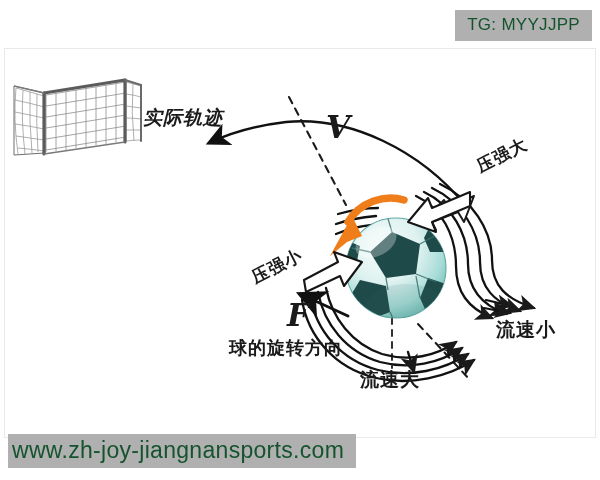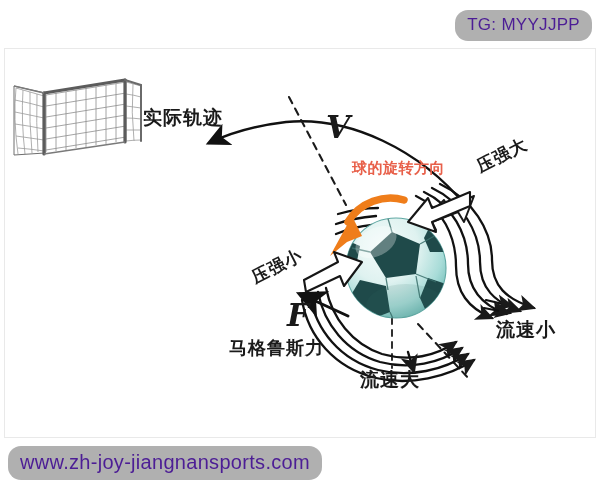--- a/index.html
+++ b/index.html
@@ -40,38 +40,37 @@
     position: absolute;
     left: 0; top: 0;
     width: 600px;
     height: 480px;
   }
 
   
   .badge {
     position: absolute;
     background: #b0b0b0;
-    color: #4c1d95;
+    color: #14532d;
     font-family: "Liberation Sans", sans-serif;
     white-space: nowrap;
     letter-spacing: .3px;
-    border-radius: 13px;
   }
   .badge-top {
     right: 8px;
     top: 10px;
     padding: 5px 12px 6px 12px;
     font-size: 17px;
     line-height: 20px;
   }
   .badge-bottom {
     left: 8px;
-    bottom: 0;
-    padding: 6px 12px 7px 12px;
-    font-size: 20px;
+    bottom: 12px;
+    padding: 6px 12px 7px 4px;
+    font-size: 23px;
     line-height: 21px;
   }
 
   
   .lbl {
     position: absolute;
     font-family: "DejaVu Sans", "Liberation Sans", sans-serif;
     color: #1a1a1a;
     white-space: nowrap;
     line-height: 1;
@@ -85,21 +84,21 @@
     font-size: 17px;
     font-weight: 600;
     letter-spacing: 1px;
   }
   .vec {
     font-family: "DejaVu Serif", "Liberation Serif", serif;
     font-style: italic;
     font-weight: 700;
   }
 
-  #label-trajectory { left: 143px; top: 108px; }
+  #label-trajectory { left: 143px; top: 108px; font-style: italic; }
   #label-spin {
     left: 352px; top: 161px;
     color: #e8604a;
     font-size: 15px;
     font-weight: 700;
     letter-spacing: .5px;
   }
   #label-v {
     left: 326px; top: 112px;
     font-size: 31px;
@@ -286,27 +285,26 @@
     <g fill="none" stroke="#111111" stroke-width="2.2" stroke-linecap="round">
       <path d="M486,300 L512,306" marker-end="url(#arrowSm)"></path>
       <path d="M484,308 L510,313" marker-end="url(#arrowSm)"></path>
     </g>
 
     <path d="M408,352 L414,372" fill="none" stroke="#111111" stroke-width="2.4" stroke-linecap="round" marker-end="url(#arrowSm)"></path>
   </svg>
 
   <div class="lbl cn" id="label-trajectory">实际轨迹</div>
 
-  <div class="lbl" id="label-spin">球的旋转方向</div>
 
   <div class="lbl vec" id="label-v">V</div>
 
   <div class="lbl vec" id="label-f">F</div>
 
-  <div class="lbl cn-sm" id="label-magnus">马格鲁斯力</div>
+  <div class="lbl cn-sm" id="label-magnus">球的旋转方向</div>
 
   <div class="lbl cn-sm" id="label-pressure-high">压强大</div>
 
   <div class="lbl cn-sm" id="label-pressure-low">压强小</div>
 
   <div class="lbl cn" id="label-speed-low">流速小</div>
 
   <div class="lbl cn" id="label-speed-high">流速大</div>
 
   <div class="badge badge-top">TG: MYYJJPP</div>

